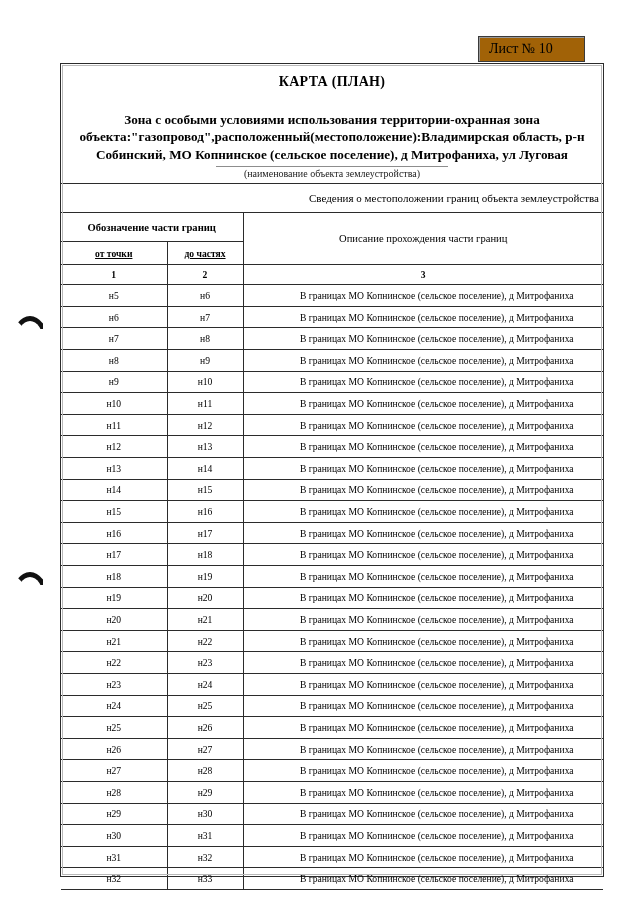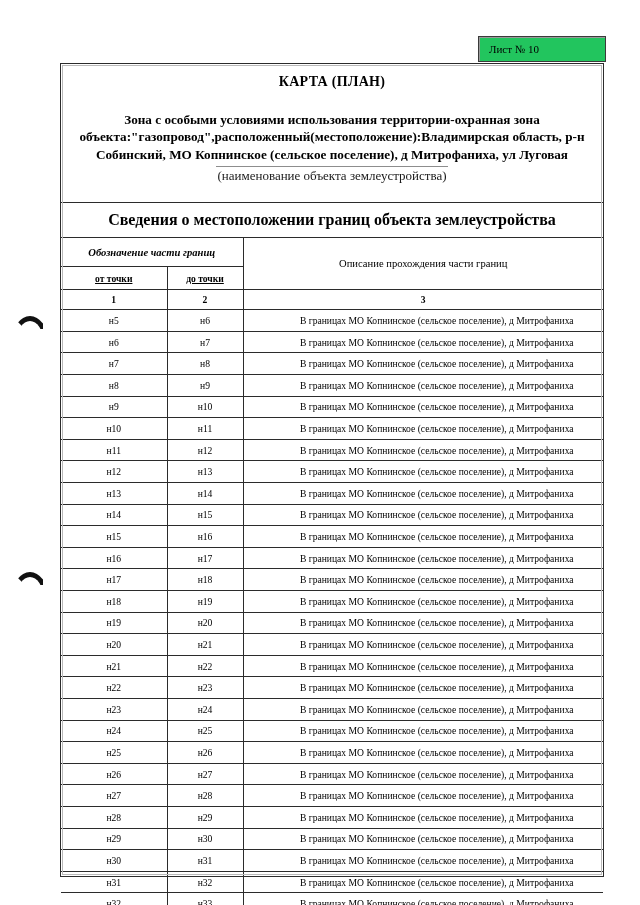--- a/index.html
+++ b/index.html
@@ -28,30 +28,30 @@
     border-radius: 50% 50% 0 0 / 100% 100% 0 0;
   }
   .scan-arc.a1 { left: 12px; top: 316px; }
   .scan-arc.a2 { left: 12px; top: 572px; }
 
   
   .sheet-box {
     position: absolute;
     left: 478px;
     top: 36px;
-    width: 128px;
+    width: 107px;
     height: 26px;
     border: 1px solid #3a3a3a;
     box-shadow: 1px 1px 0 #9a9a9a inset;
     display: flex;
     align-items: center;
     padding-left: 10px;
     box-sizing: border-box;
-    font-size: 11px;
-    background: #22c55e;
+    font-size: 14px;
+    background: #a16207;
   }
 
   
   .doc-frame {
     position: absolute;
     left: 60px;
     top: 63px;
     width: 544px;
     height: 814px;
     border: 1px solid #2b2b2b;
@@ -78,34 +78,34 @@
     margin-bottom: 9px;
   }
   .doc-subtitle {
     font-size: 13.2px;
     font-weight: bold;
     line-height: 1.32;
     padding: 0 2px;
     margin-top: 21px;
   }
   .caption-rule {
-    margin: 3px auto 16px auto;
+    margin: 3px auto 2px auto;
     width: 232px;
     border-top: 1px solid #8d8d8d;
-    font-size: 13px;
+    font-size: 10px;
     padding-top: 1px;
     color: #1a1a1a;
   }
 
   .section-heading {
     border-top: 1px solid #2b2b2b;
     border-bottom: 1px solid #2b2b2b;
-    text-align: center;
-    font-size: 16px;
-    font-weight: bold;
+    text-align: right;
+    font-size: 11px;
+    font-weight: normal;
     padding: 8px 4px 8px 4px;
   }
 
   .section-note {
     border-bottom: 1px solid #2b2b2b;
     font-size: 9.6px;
     line-height: 1.45;
     padding: 4px 6px 5px 6px;
     text-align: justify;
   }
@@ -123,21 +123,20 @@
   table.borders-table th,
   table.borders-table td {
     border: 1px solid #2b2b2b;
     text-align: center;
     vertical-align: middle;
   }
   table.borders-table th.group {
     font-size: 10.6px;
     font-weight: bold;
     height: 26px;
-    font-style: italic;
   }
   table.borders-table th.sub {
     font-size: 9.6px;
     font-weight: bold;
     height: 20px;
     text-decoration: underline;
   }
   table.borders-table th.desc {
     font-size: 10.6px;
     font-weight: normal;
@@ -189,21 +188,21 @@
         <col class="c2">
         <col class="c3">
     </colgroup>
     <thead>
       <tr>
         <th class="group" colspan="2">Обозначение части границ</th>
         <th class="desc" rowspan="2">Описание прохождения части границ</th>
       </tr>
       <tr>
         <th class="sub">от точки</th>
-        <th class="sub">до точки</th>
+        <th class="sub">до частях</th>
       </tr>
       <tr>
         <td class="num">1</td>
         <td class="num">2</td>
         <td class="num">3</td>
       </tr>
     </thead>
     <tbody>
         <tr>
           <td class="pt">н5</td>

